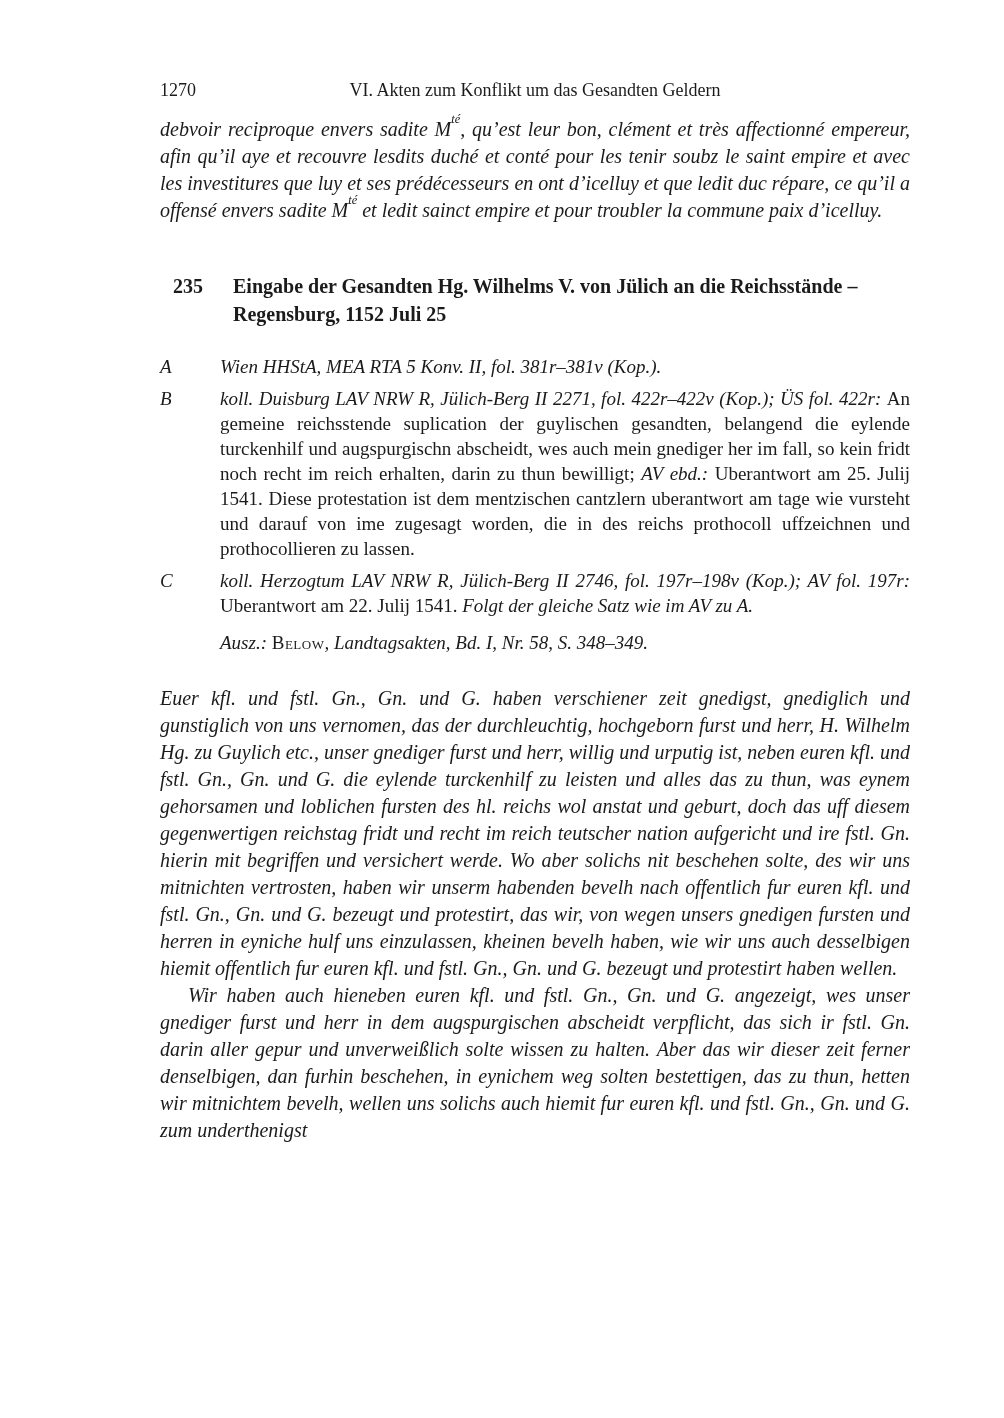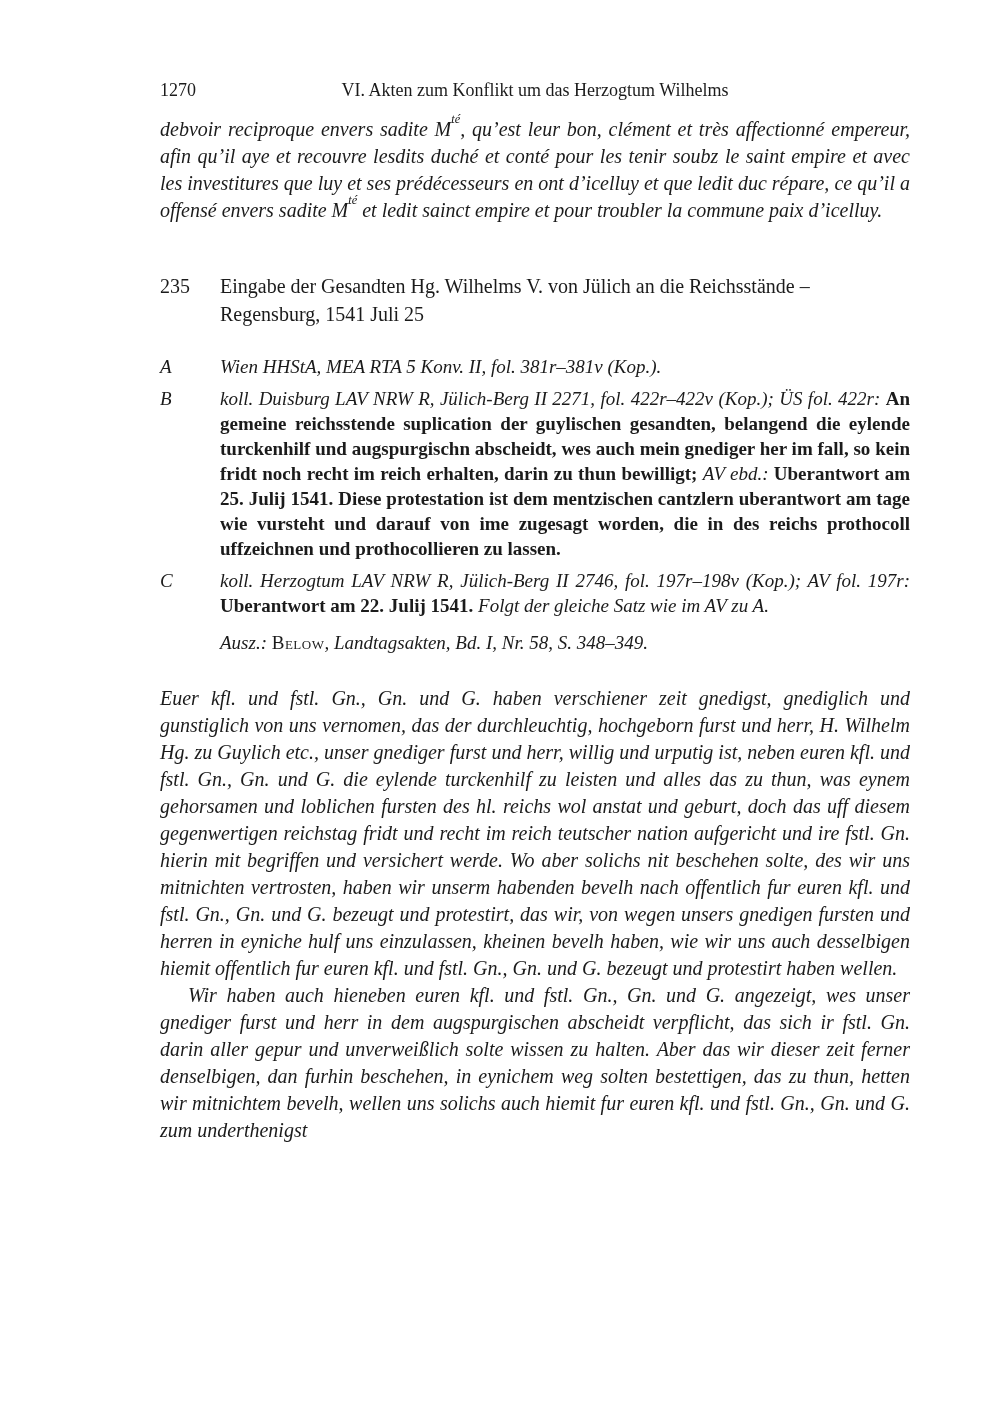--- a/index.html
+++ b/index.html
@@ -37,66 +37,67 @@
     line-height: 27px;
     text-align: justify;
     font-style: italic;
   }
   .intro-para { margin-bottom: 48px; }
   .indent-first { text-indent: 28px; }
 
   
   .section-heading {
     display: flex;
-    font-weight: normal;
+    font-weight: bold;
     font-size: 20px;
     line-height: 28px;
     margin-bottom: 26px;
+    margin-left: 13px;
   }
   .sec-num { flex: 0 0 60px; }
   .sec-title { flex: 1; }
 
   
   .apparatus { margin-bottom: 30px; }
   .app-row {
     display: flex;
     font-size: 19px;
     line-height: 25px;
     margin-bottom: 7px;
   }
   .app-label { flex: 0 0 60px; font-style: italic; }
   .app-text { flex: 1; text-align: justify; }
   .app-excerpt { margin-top: 12px; margin-bottom: 0; }
 
   .italic { font-style: italic; }
-  .roman { font-style: normal; font-weight: bold; }
+  .roman { font-style: normal; }
   .smallcaps { font-variant: small-caps; font-style: normal; letter-spacing: 0.5px; }
 
   sup.sup {
     font-size: 0.62em;
     line-height: 0;
     position: relative;
     top: -0.45em;
   }
 </style>
 </head>
 <body>
 
 <div class="page">
 
   <header class="page-header">
     <span class="page-number">1270</span>
-    <span class="running-head">VI. Akten zum Konflikt um das Herzogtum Wilhelms</span>
+    <span class="running-head">VI. Akten zum Konflikt um das Gesandten Geldern</span>
   </header>
 
   <p class="body-text intro-para"><span>debvoir reciproque envers sadite M</span><sup class="sup">té</sup><span>, qu’est leur bon, clément et très affectionné empereur, afin qu’il aye et recouvre lesdits duché et conté pour les tenir soubz le saint empire et avec les investitures que luy et ses prédécesseurs en ont d’icelluy et que ledit duc répare, ce qu’il a offensé envers sadite M</span><sup class="sup">té</sup><span> et ledit sainct empire et pour troubler la commune paix d’icelluy.</span></p>
 
   <div class="section-heading">
     <span class="sec-num">235</span>
-    <span class="sec-title">Eingabe der Gesandten Hg. Wilhelms V. von Jülich an die Reichsstände – Regensburg, 1541 Juli 25</span>
+    <span class="sec-title">Eingabe der Gesandten Hg. Wilhelms V. von Jülich an die Reichsstände – Regensburg, 1152 Juli 25</span>
   </div>
 
   <div class="apparatus">
 
     <div class="app-row">
       <span class="app-label">A</span>
       <p class="app-text"><span class="italic">Wien HHStA, MEA RTA 5 Konv. II, fol. 381r–381v (Kop.).</span></p>
     </div>
 
     <div class="app-row">

